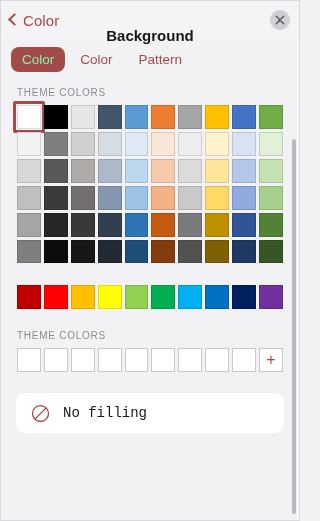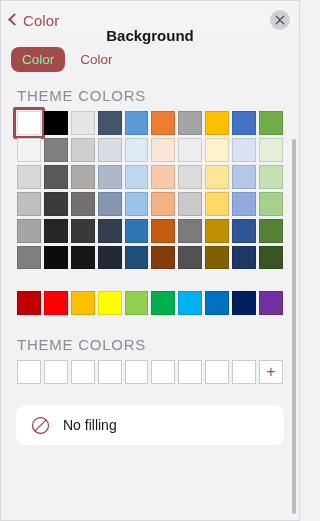--- a/index.html
+++ b/index.html
@@ -86,21 +86,21 @@
     color: #86efac;
   }
 
   
   .body {
     position: absolute;
     top: 78px; left: 0; right: 0; bottom: 0;
     overflow: hidden;
   }
   .section-label {
-    font-size: 15px;
+    font-size: 10px;
     letter-spacing: .75px;
     color: #8b8b93;
     padding: 0 0 6px 16px;
   }
 
   
   .grid {
     display: grid;
     grid-template-columns: repeat(10, 1fr);
     gap: 1px;
@@ -175,20 +175,21 @@
     height: 40px;
     display: flex;
     align-items: center;
     gap: 13px;
     padding-left: 15px;
     cursor: pointer;
   }
   .nofill-label {
     font-size: 14px;
     color: #17171a;
+    font-family: Liberation Mono, monospace;
   }
 
   
   .scrollbar {
     position: absolute;
     right: 3px;
     top: 138px;
     width: 4px;
     height: 375px;
     border-radius: 2px;
@@ -212,20 +213,21 @@
     <div class="close-btn">
       <svg width="10" height="10" viewBox="0 0 10 10">
         <path d="M1.3 1.3 L8.7 8.7 M8.7 1.3 L1.3 8.7" stroke="#55555c" stroke-width="1.4" stroke-linecap="round"></path>
       </svg>
     </div>
   </div>
 
   <div class="tabs">
     <div class="tab active">Color</div>
     <div class="tab">Color</div>
+    <div class="tab">Pattern</div>
   </div>
 
   <div class="body">
 
     <div class="sp8"></div>
     <div class="section-label">THEME COLORS</div>
     <div class="grid theme-grid" id="theme-grid">
         <div class="sw sel">
           <i style="background: rgb(255, 255, 255);"></i>
         </div>

